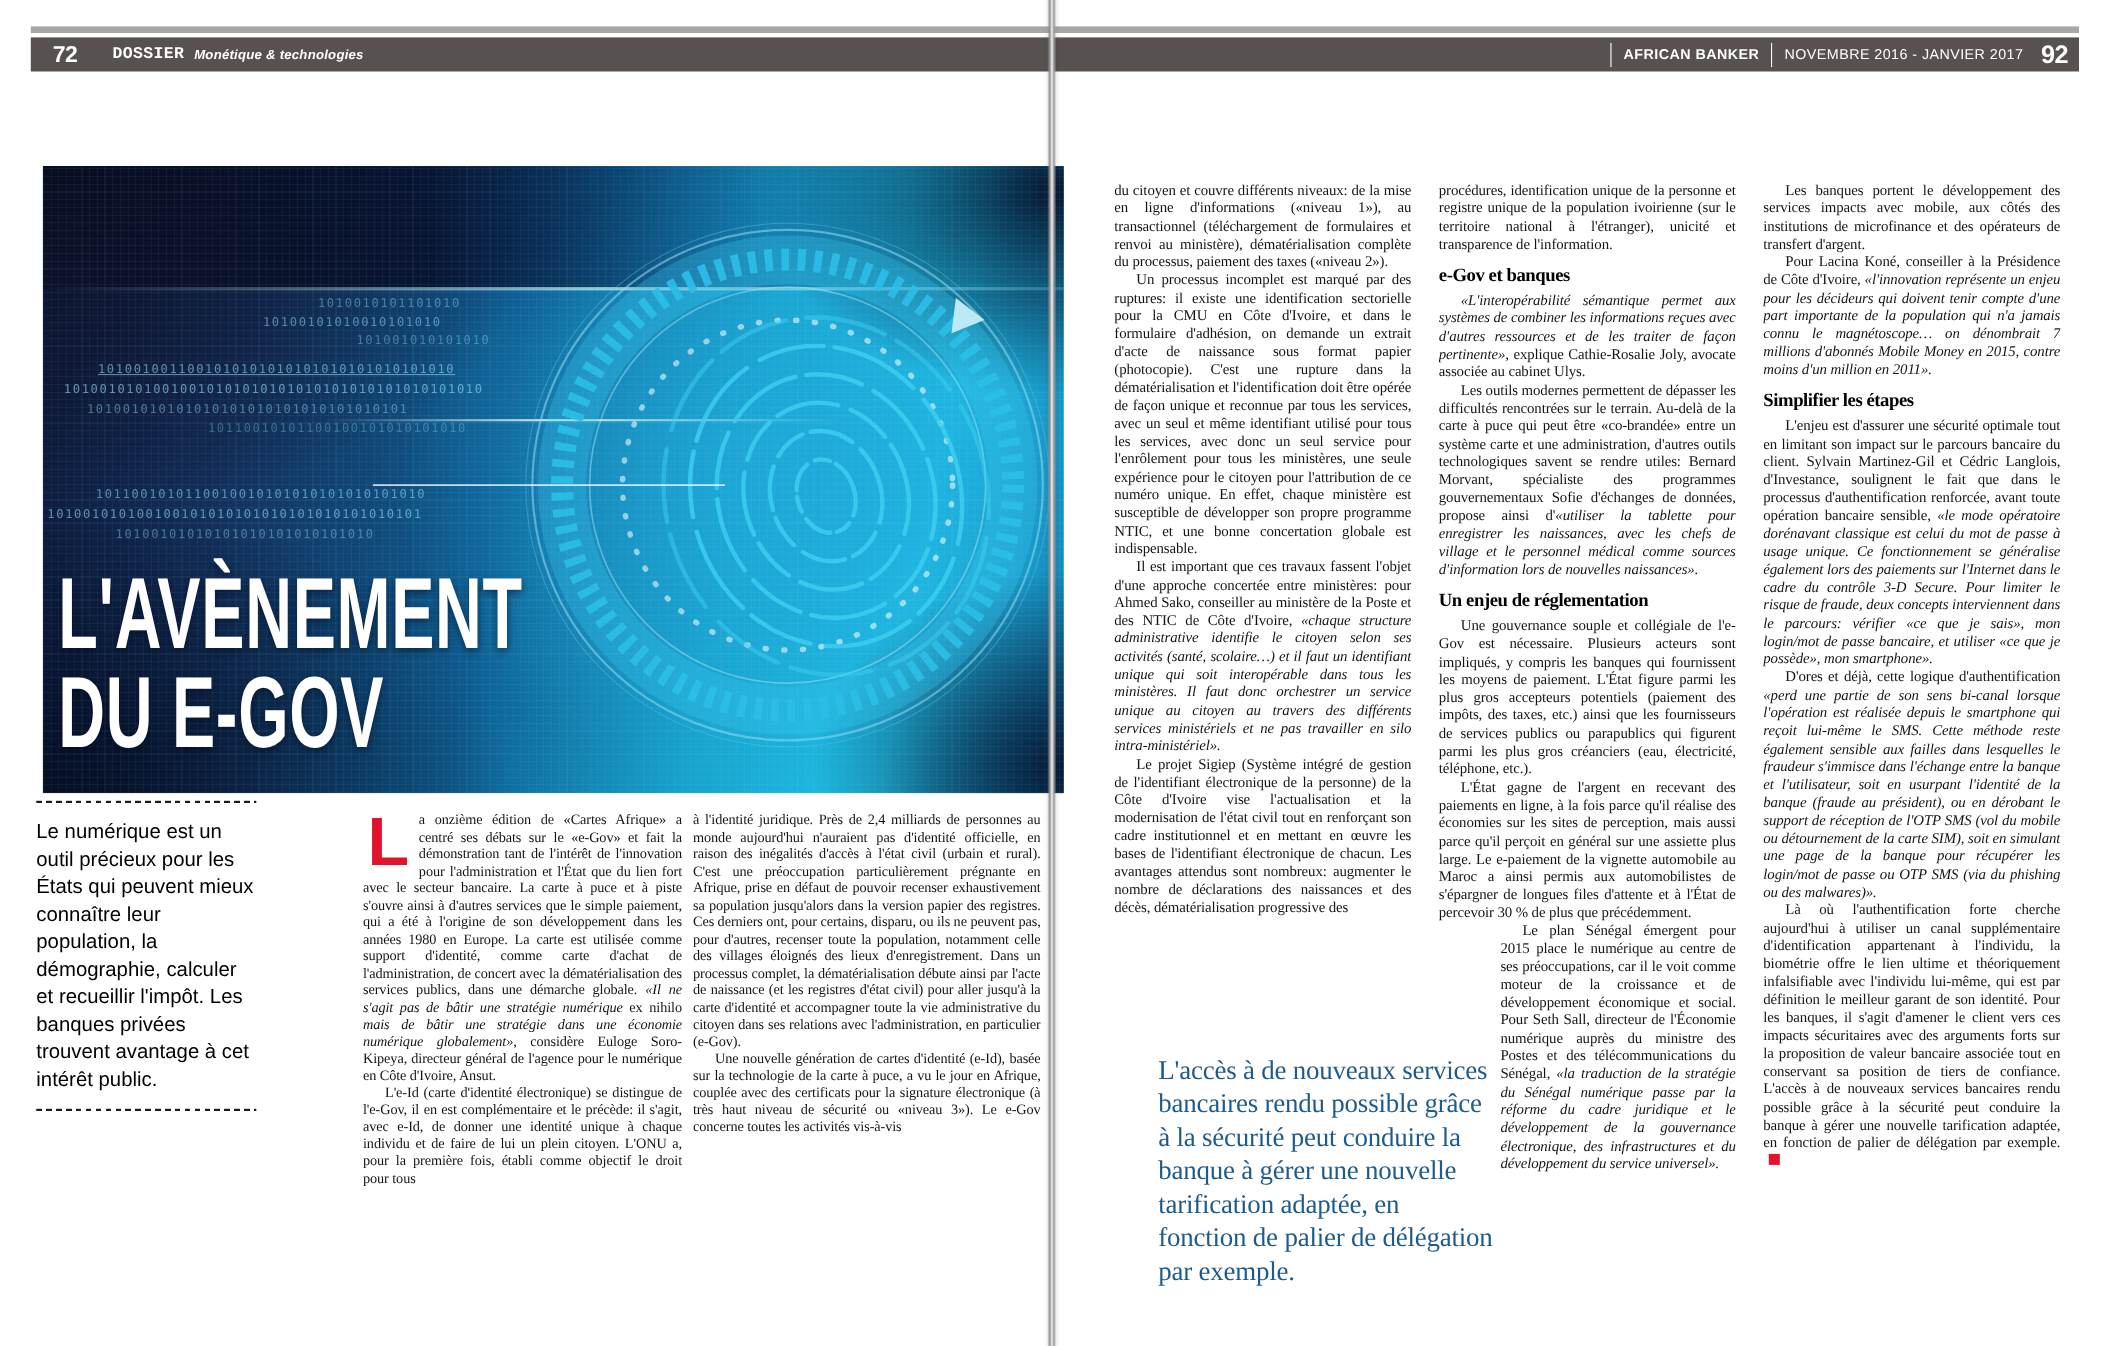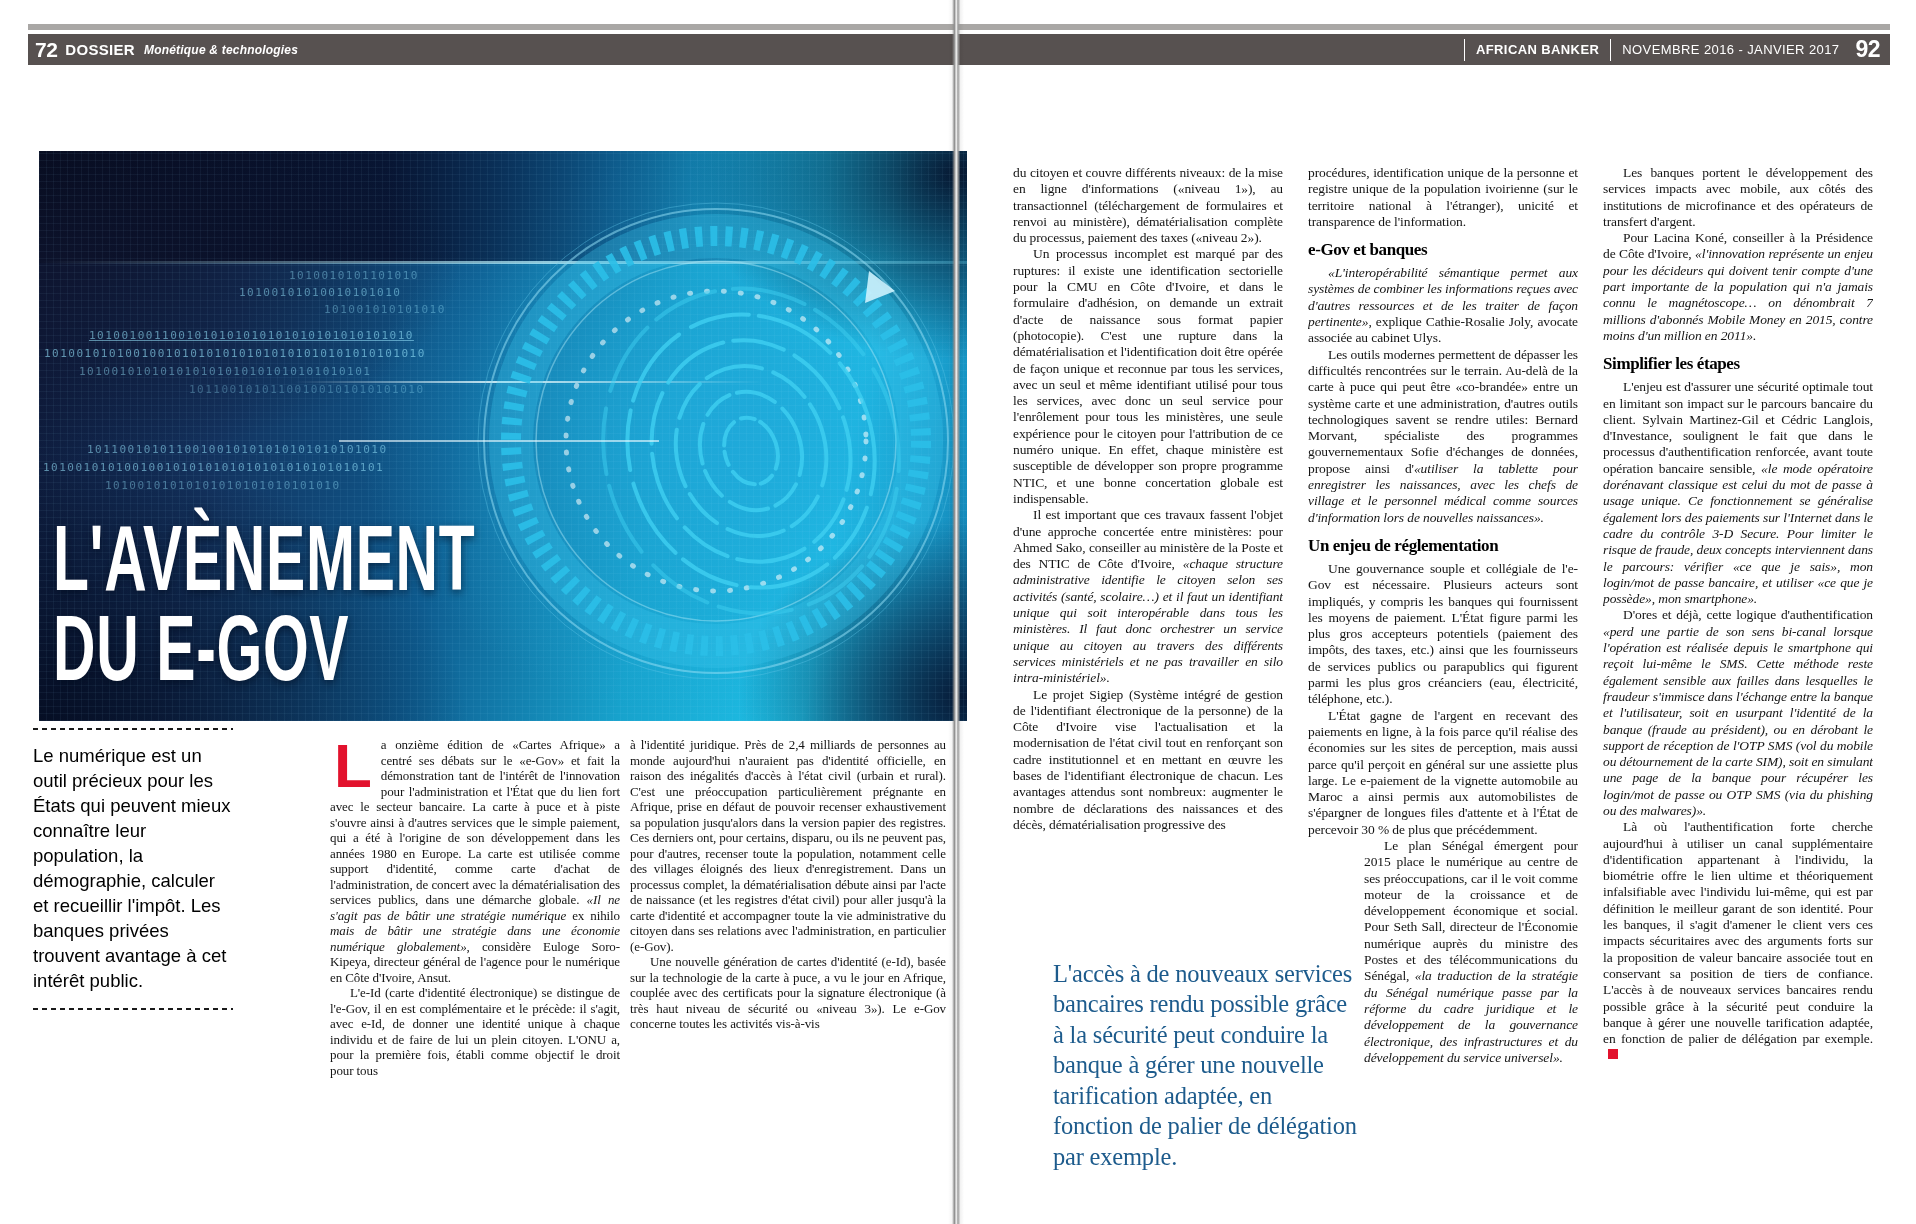--- a/index.html
+++ b/index.html
@@ -3,24 +3,24 @@
 <meta charset="utf-8">
 <style>
   html,body{margin:0;padding:0;background:#ffffff;}
   body{width:1916px;height:1224px;position:relative;overflow:hidden;
        font-family:"Liberation Serif",serif;color:#141414;}
   
   .rule-light{position:absolute;left:28px;top:24px;width:1862px;height:6px;background:#a9a7a5;}
   .bar{position:absolute;left:28px;top:34px;width:1862px;height:31px;background:#575150;
        display:flex;align-items:center;justify-content:space-between;color:#fff;
        font-family:"Liberation Sans",sans-serif;}
-  .bar-left{display:flex;align-items:center;padding-left:7px;}
+  .bar-left{display:flex;align-items:center;padding-left:20px;}
   .bar-right{display:flex;align-items:center;padding-right:10px;}
   .pagenum-left{font-size:21px;font-weight:700;letter-spacing:-.5px;}
-  .section-label{font-size:15px;font-weight:700;margin-left:8px;letter-spacing:.3px;}
+  .section-label{font-size:15px;font-weight:700;margin-left:32px;letter-spacing:.3px;font-family:Liberation Mono, monospace;}
   .section-title{font-size:12px;font-weight:700;font-style:italic;margin-left:9px;letter-spacing:.2px;}
   .vline{width:1px;height:22px;background:#fff;margin:0 11px;}
   .magazine-name{font-size:13px;font-weight:700;letter-spacing:.4px;}
   .issue-date{font-size:13px;letter-spacing:.4px;}
   .pagenum-right{font-size:23px;font-weight:700;margin-left:16px;letter-spacing:-.5px;}
   
   .hero{position:absolute;left:28px;top:140px;width:928px;height:570px;margin:11px;overflow:hidden;
         background:
           radial-gradient(ellipse 430px 300px at 99% 4%, #050d26 0%, rgba(5,13,38,0) 62%),
           radial-gradient(ellipse 380px 300px at 100% 96%, rgba(6,16,42,.9) 0%, rgba(6,16,42,0) 60%),
@@ -40,21 +40,21 @@
         background:linear-gradient(90deg,rgba(255,255,255,0) 0%,rgba(190,245,255,.75) 55%,rgba(120,225,250,.25) 100%);}
   .streak-2{position:absolute;left:255px;top:230px;width:470px;height:2px;
         background:linear-gradient(90deg,rgba(255,255,255,0),rgba(235,252,255,.85) 45%,rgba(255,255,255,0));}
   .binary{position:absolute;inset:0;font-family:"DejaVu Sans Mono",monospace;font-size:11px;
         color:rgba(150,228,252,.62);letter-spacing:1.5px;}
   .binary div{position:absolute;white-space:nowrap;}
   .binary div:nth-child(1){top:118px;left:250px;opacity:.65;}
   .binary div:nth-child(2){top:135px;left:200px;opacity:.8;}
   .binary div:nth-child(3){top:152px;left:285px;opacity:.6;}
   .binary div:nth-child(4){top:178px;left:50px;opacity:.9;text-decoration:underline;}
-  .binary div:nth-child(5){top:196px;left:5px;opacity:.95;}
+  .binary div:nth-child(5){top:196px;left:19px;opacity:.95;}
   .binary div:nth-child(6){top:214px;left:40px;opacity:.7;}
   .binary div:nth-child(7){top:232px;left:150px;opacity:.5;}
   .binary div:nth-child(8){top:292px;left:48px;opacity:.85;}
   .binary div:nth-child(9){top:310px;left:4px;opacity:.9;}
   .binary div:nth-child(10){top:328px;left:66px;opacity:.65;}
   .hero svg{position:absolute;inset:0;}
   .title{position:absolute;left:14px;top:362px;margin:0;color:#fff;
         font-family:"Liberation Sans",sans-serif;font-weight:700;font-size:92px;line-height:90px;
         letter-spacing:1px;transform:scaleX(.64);transform-origin:0 0;white-space:nowrap;
         text-shadow:0 3px 10px rgba(2,14,34,.6);}

